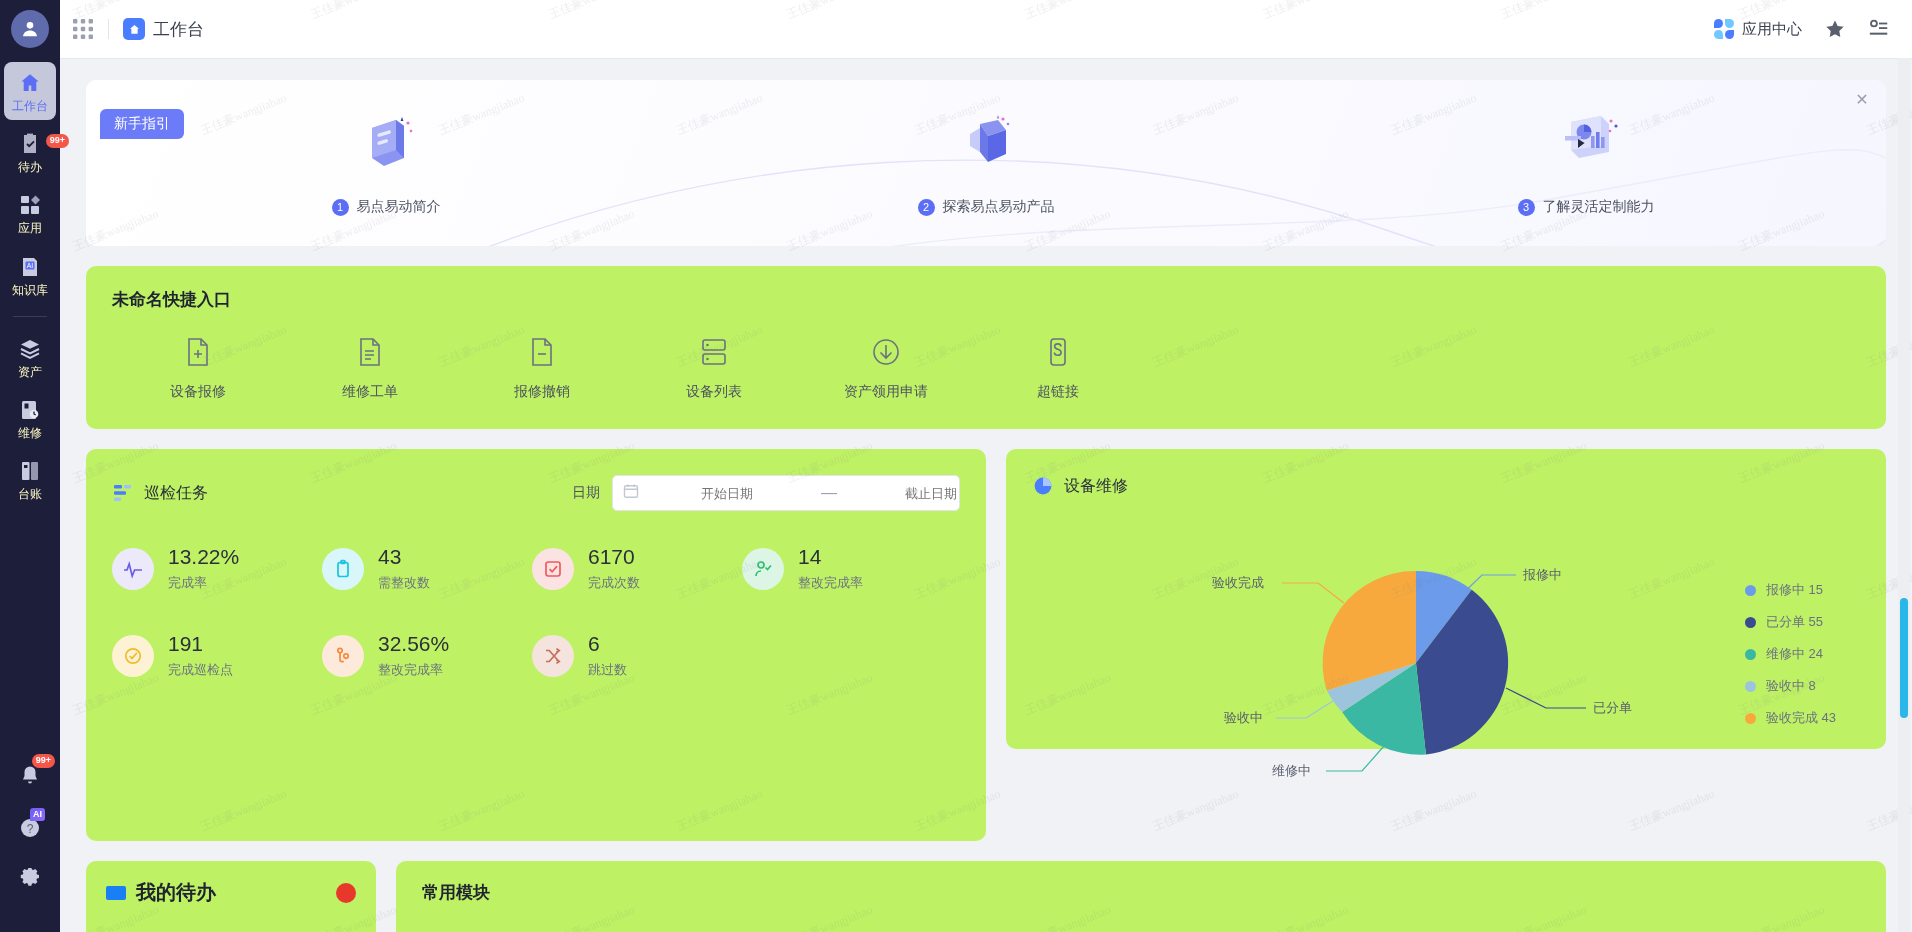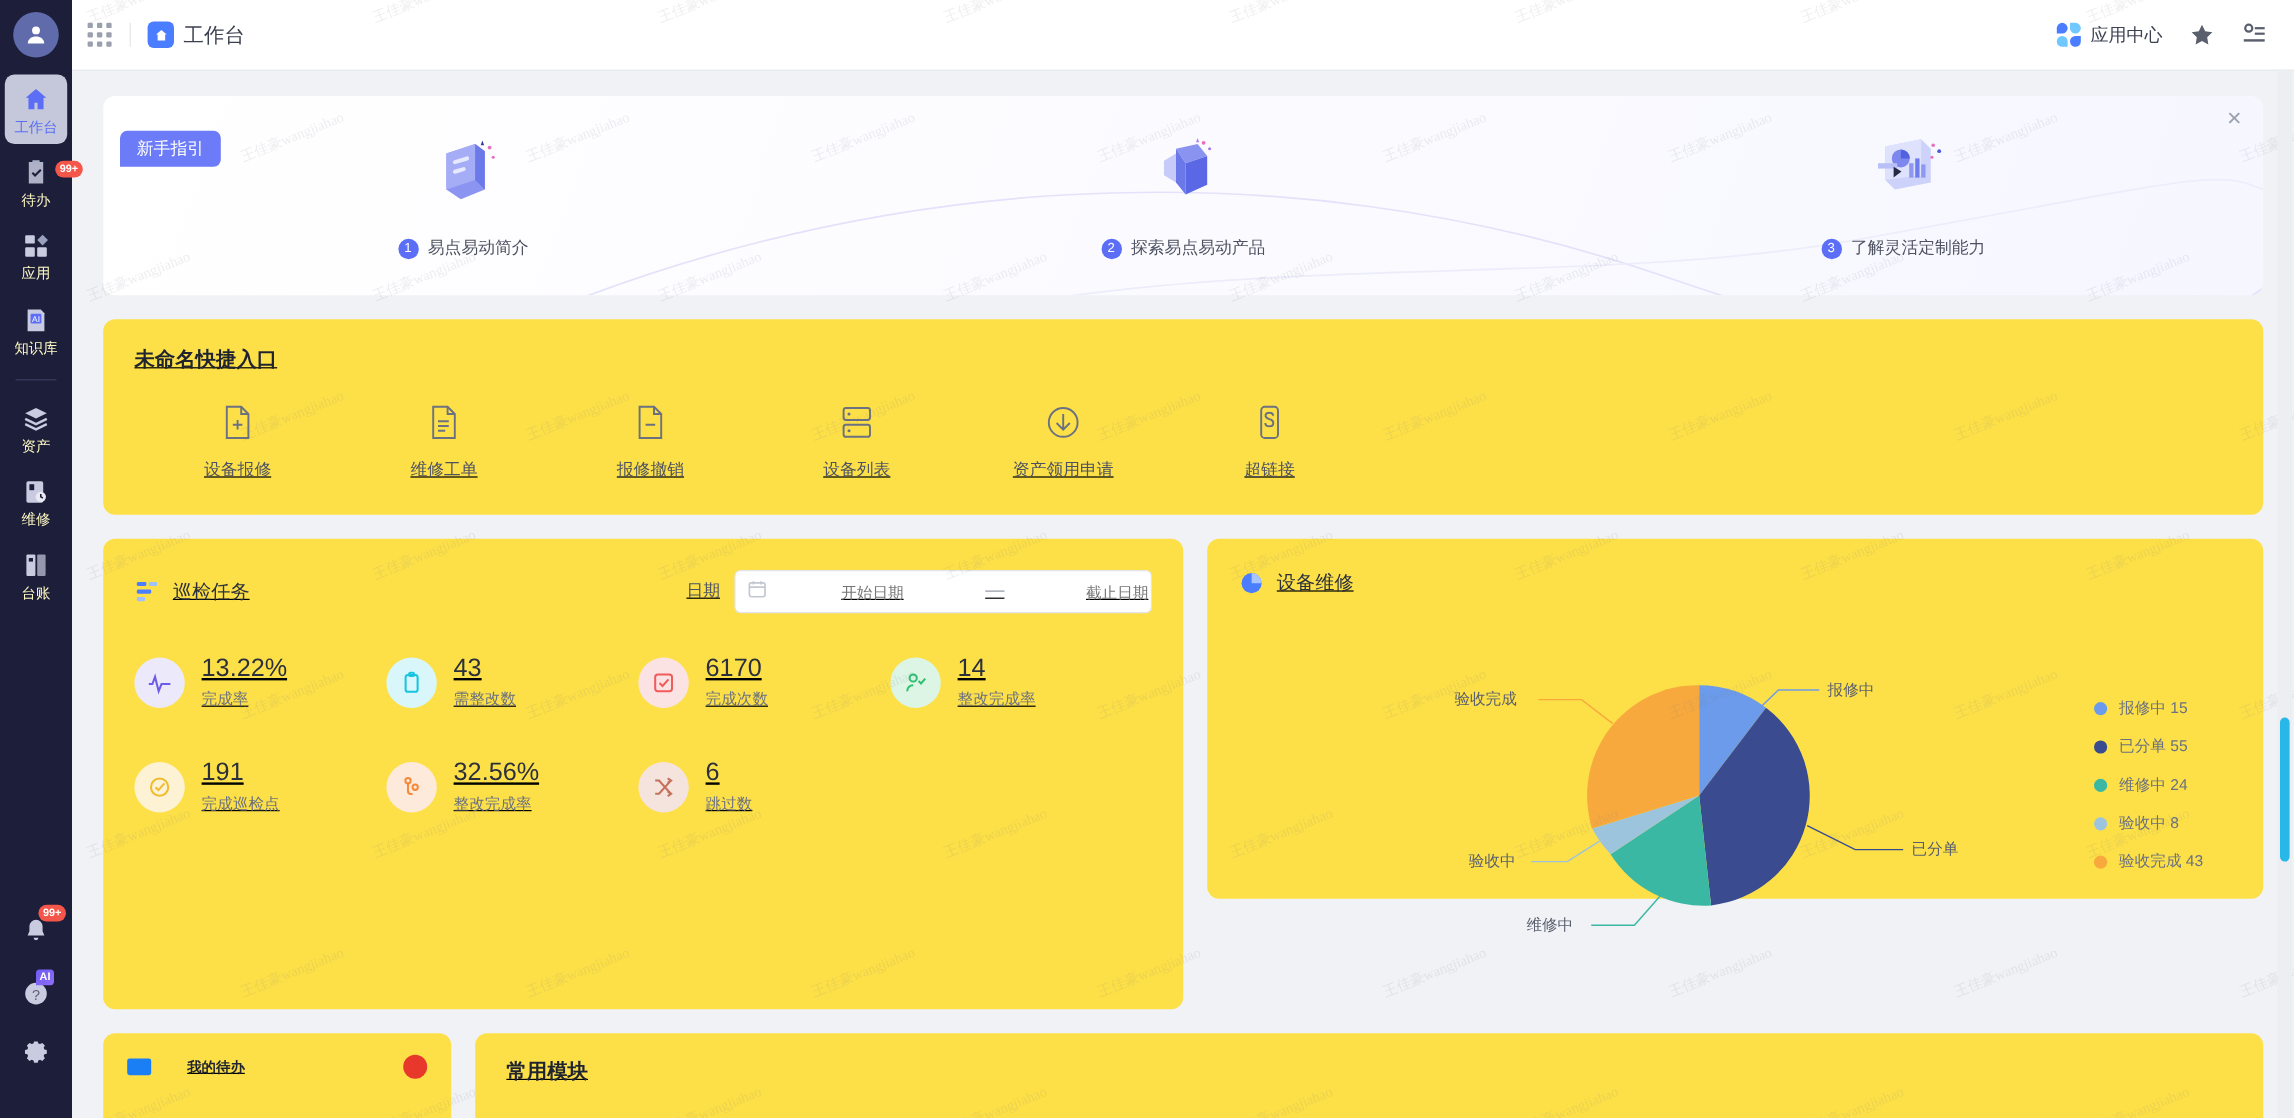--- a/index.html
+++ b/index.html
@@ -111,21 +111,21 @@
   .gstep { flex: 1; position: relative; display: flex; flex-direction: column; align-items: center; justify-content: flex-end; padding-bottom: 30px; cursor: pointer; }
   .gstep .art { position: absolute; top: 26px; }
   .gstep .cap { display: flex; align-items: center; gap: 8px; }
   .gnum {
     width: 17px; height: 17px; border-radius: 50%; background: #5b6ef5;
     color: #fff; font-size: 11px; line-height: 17px; text-align: center; flex: none;
   }
   .gtxt { font-size: 14px; color: #4d5262; }
 
   
-  .card { background: #fde047; border-radius: 10px; text-decoration: underline; }
+  .card { background: #bef264; border-radius: 10px; }
   .card-title { font-size: 17px; color: #1f2430; font-weight: bold; }
 
   
   .shortcuts { padding: 22px 26px 28px 26px; margin-bottom: 20px; }
   .sc-row { display: flex; margin-top: 24px; }
   .sc-item { width: 172px; display: flex; flex-direction: column; align-items: center; cursor: pointer; }
   .sc-item .sc-ic { width: 34px; height: 34px; }
   .sc-item .sc-ic svg { width: 34px; height: 34px; stroke: #6b7180; fill: none; stroke-width: 1.6; }
   .sc-item .sc-lb { font-size: 14px; color: #4d5262; margin-top: 14px; }
 
@@ -164,21 +164,21 @@
   .lg-row { display: flex; align-items: center; margin-bottom: 14px; }
   .lg-dot { width: 11px; height: 11px; border-radius: 50%; margin-right: 10px; flex: none; }
   .lg-tx { font-size: 13px; color: #6b7180; white-space: nowrap; }
 
   
   .row3 { display: flex; gap: 20px; }
   .panel-todo { width: 290px; height: 120px; padding: 18px 20px; position: relative; }
   .panel-mod  { flex: 1; height: 120px; padding: 20px 26px; }
   .todo-head { display: flex; align-items: center; }
   .todo-ic { width: 20px; height: 14px; background: #1a7ef5; border-radius: 2px; margin-right: 10px; }
-  .todo-tx { font-size: 12px; color: #1f2430; font-weight: bold; margin-left: 20px; }
+  .todo-tx { font-size: 20px; color: #1f2430; font-weight: bold; }
   .todo-red { margin-left: auto; width: 20px; height: 20px; border-radius: 50%; background: #e8382b; }
 
   
   .wm { position: absolute; inset: 0; pointer-events: none; z-index: 25; overflow: hidden; }
   .wm span {
     position: absolute; font-size: 12px; color: rgba(120,125,140,0.13);
     transform: rotate(-22deg); white-space: nowrap; font-family: "Liberation Serif", serif;
   }
 
   

